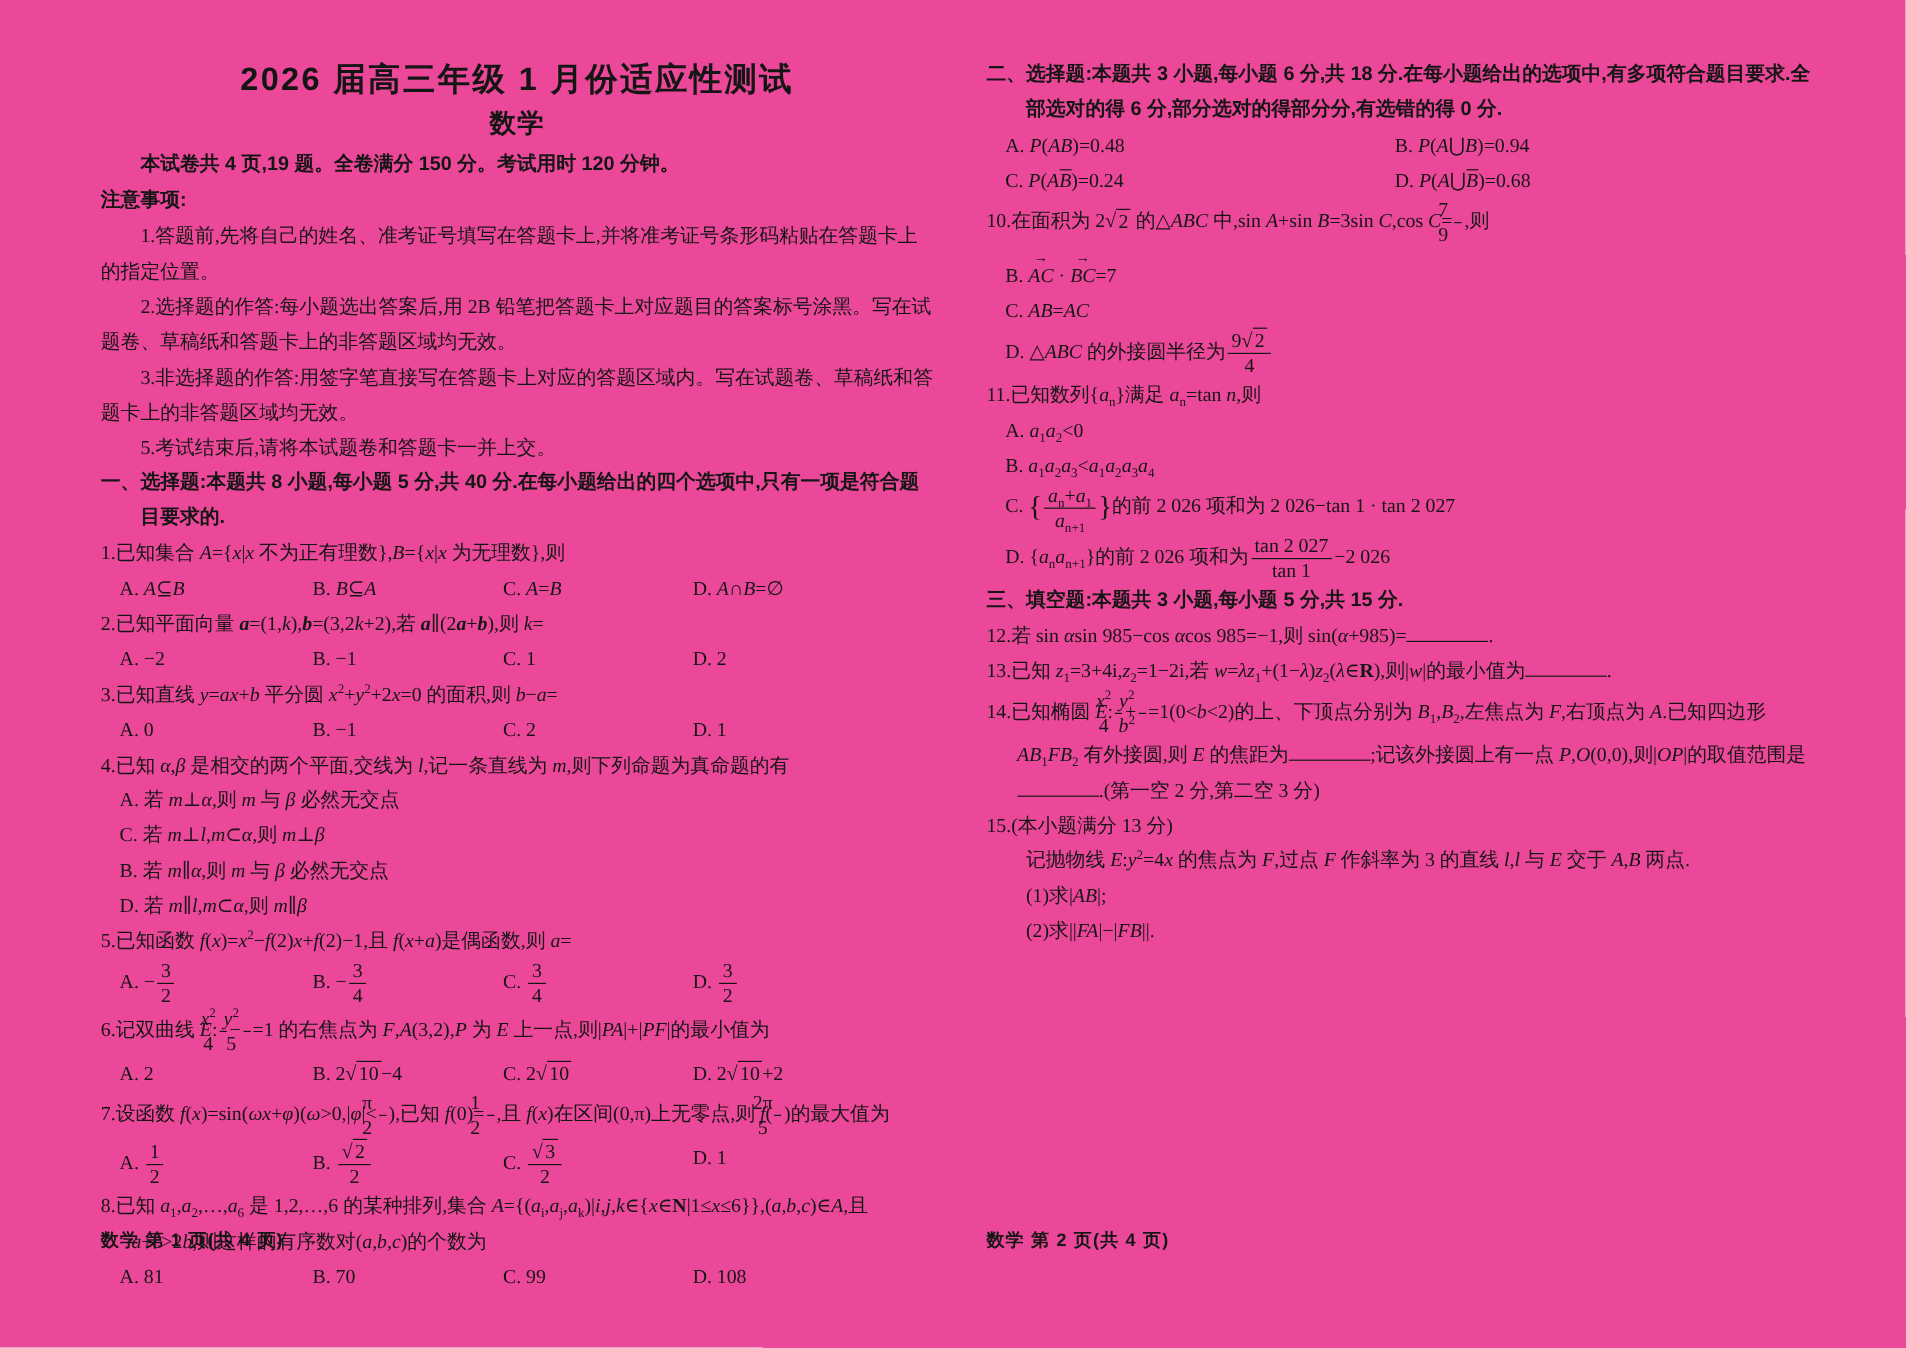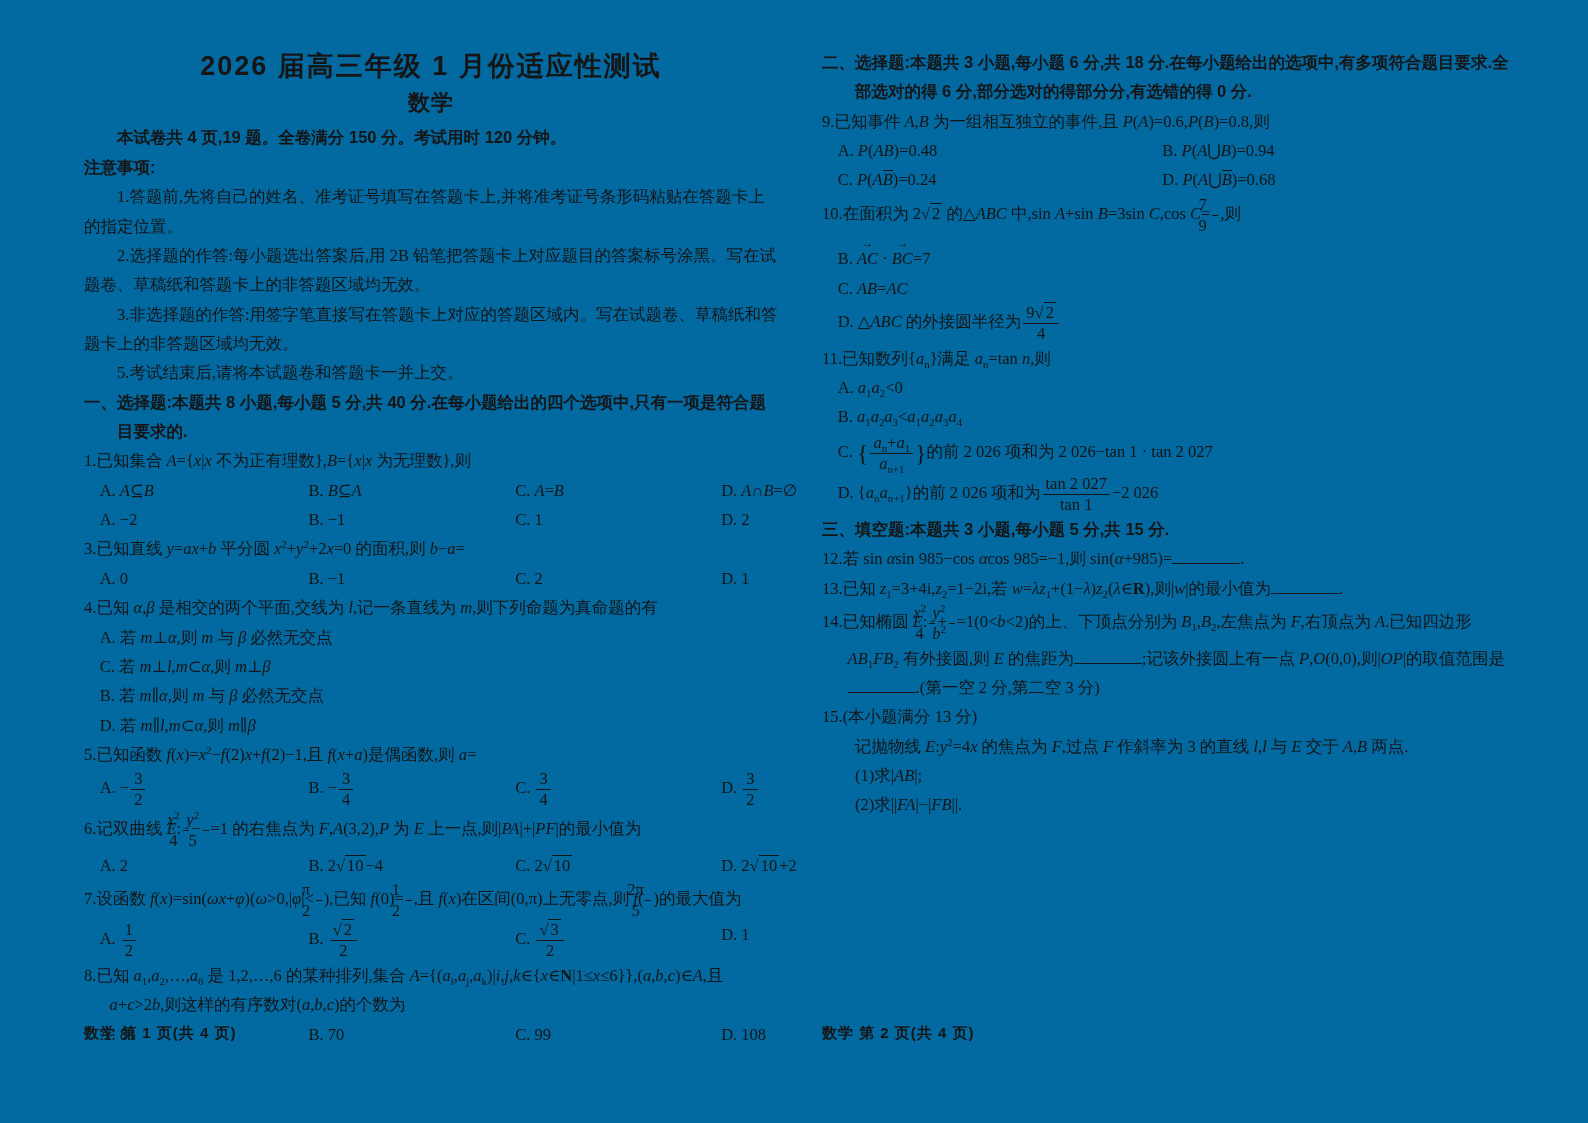--- a/index.html
+++ b/index.html
@@ -1,29 +1,29 @@
 <!DOCTYPE html>
 <html><head>
 <meta charset="utf-8">
 <style>
   * { box-sizing: border-box; margin: 0; padding: 0; }
   html,body { background:#e8e8e8; }
   body { font-family:"Liberation Serif","DejaVu Serif",serif; color:#151515; }
-  .page { position:relative; width:1588px; height:1123px; background:#0369a1; overflow:hidden; margin:0 auto; }
+  .page { position:relative; width:1588px; height:1123px; background:#ec4899; overflow:hidden; margin:0 auto; }
   .col { position:absolute; top:48px; font-size:16.5px; line-height:1.78; }
   .col-left { left:84px; width:694px; }
   .col-right { left:822px; width:692px; }
   .hei { font-family:"Liberation Sans","DejaVu Sans",sans-serif; font-weight:700; }
   .title { font-size:27px; line-height:1.35; text-align:center; letter-spacing:2px; margin-bottom:2px; }
   .subtitle { font-size:22px; line-height:1.5; text-align:center; letter-spacing:1px; margin-bottom:4px; }
   .indent2 { text-indent:2em; }
   .sec { padding-left:2em; text-indent:-2em; }
   .q-stem { padding-left:1.55em; text-indent:-1.55em; }
   .q-line { padding-left:2em; }
-  .opt-row { display:grid; grid-template-columns:23.7% 23.4% 23.3% auto; padding-left:0.95em;gap:48px; }
+  .opt-row { display:grid; grid-template-columns:23.7% 23.4% 23.3% auto; padding-left:0.95em; }
   .opt-row2 { display:grid; grid-template-columns:48% auto; padding-left:0.95em; }
   .opt-stack .opt { padding-left:0.95em; }
   .opt { white-space:nowrap; }
   i { font-style:italic; font-family:"Liberation Serif","DejaVu Serif",serif; }
   sup,sub { font-size:66%; line-height:0; }
   .frac { display:inline-block; vertical-align:middle; text-align:center; line-height:1.2; margin:0 2px; }
   .frac .fn { display:block; border-bottom:1px solid currentColor; padding:0 3px; }
   .frac .fd { display:block; padding:0 3px; }
   .sqrt { white-space:nowrap; }
   .sqrt .rad { border-top:1px solid currentColor; padding:0 2px; }
@@ -57,20 +57,21 @@
         <div class="q">
           <div class="q-stem">1.已知集合 <i>A</i>={<i>x</i>|<i>x</i> 不为正有理数},<i>B</i>={<i>x</i>|<i>x</i> 为无理数},则</div>
           <div class="opt-row">
             <div class="opt">A. <i>A</i>⊆<i>B</i></div>
             <div class="opt">B. <i>B</i>⊆<i>A</i></div>
             <div class="opt">C. <i>A</i>=<i>B</i></div>
             <div class="opt">D. <i>A</i>∩<i>B</i>=∅</div>
           </div>
         </div>
         <div class="q">
+          <div class="q-stem">2.已知平面向量 <b><i>a</i></b>=(1,<i>k</i>),<b><i>b</i></b>=(3,2<i>k</i>+2),若 <b><i>a</i></b>∥(2<b><i>a</i></b>+<b><i>b</i></b>),则 <i>k</i>=</div>
           <div class="opt-row">
             <div class="opt">A. −2</div>
             <div class="opt">B. −1</div>
             <div class="opt">C. 1</div>
             <div class="opt">D. 2</div>
           </div>
         </div>
         <div class="q">
           <div class="q-stem">3.已知直线 <i>y</i>=<i>ax</i>+<i>b</i> 平分圆 <i>x</i><sup>2</sup>+<i>y</i><sup>2</sup>+2<i>x</i>=0 的面积,则 <i>b</i>−<i>a</i>=</div>
           <div class="opt-row">
@@ -125,21 +126,20 @@
             <div class="opt">D. 108</div>
           </div>
         </div>
       </div>
   </div>
 
   <div class="col col-right">
     <div id="rightBlocks">
         <div class="sec hei">二、选择题:本题共 3 小题,每小题 6 分,共 18 分.在每小题给出的选项中,有多项符合题目要求.全部选对的得 6 分,部分选对的得部分分,有选错的得 0 分.</div>
         <div class="q">
-          <div class="q-stem">9.已知事件 <i>A</i>,<i>B</i> 为一组相互独立的事件,且 <i>P</i>(<i>A</i>)=0.6,<i>P</i>(<i>B</i>)=0.8,则</div>
           <div class="opt-row2">
             <div class="opt">A. <i>P</i>(<i>AB</i>)=0.48</div>
             <div class="opt">B. <i>P</i>(<i>A</i>⋃<i>B</i>)=0.94</div>
             <div class="opt">C. <i>P</i>(<i>A</i><span class="bar"><i>B</i></span>)=0.24</div>
             <div class="opt">D. <i>P</i>(<i>A</i>⋃<span class="bar"><i>B</i></span>)=0.68</div>
           </div>
         </div>
         <div class="q">
           <div class="q-stem">10.在面积为 2<span class="sqrt">√<span class="rad">2</span></span> 的△<i>ABC</i> 中,sin <i>A</i>+sin <i>B</i>=3sin <i>C</i>,cos <i>C</i>=<span class="frac"><span class="fn">7</span><span class="fd">9</span></span>,则</div>
           <div class="opt-stack">

